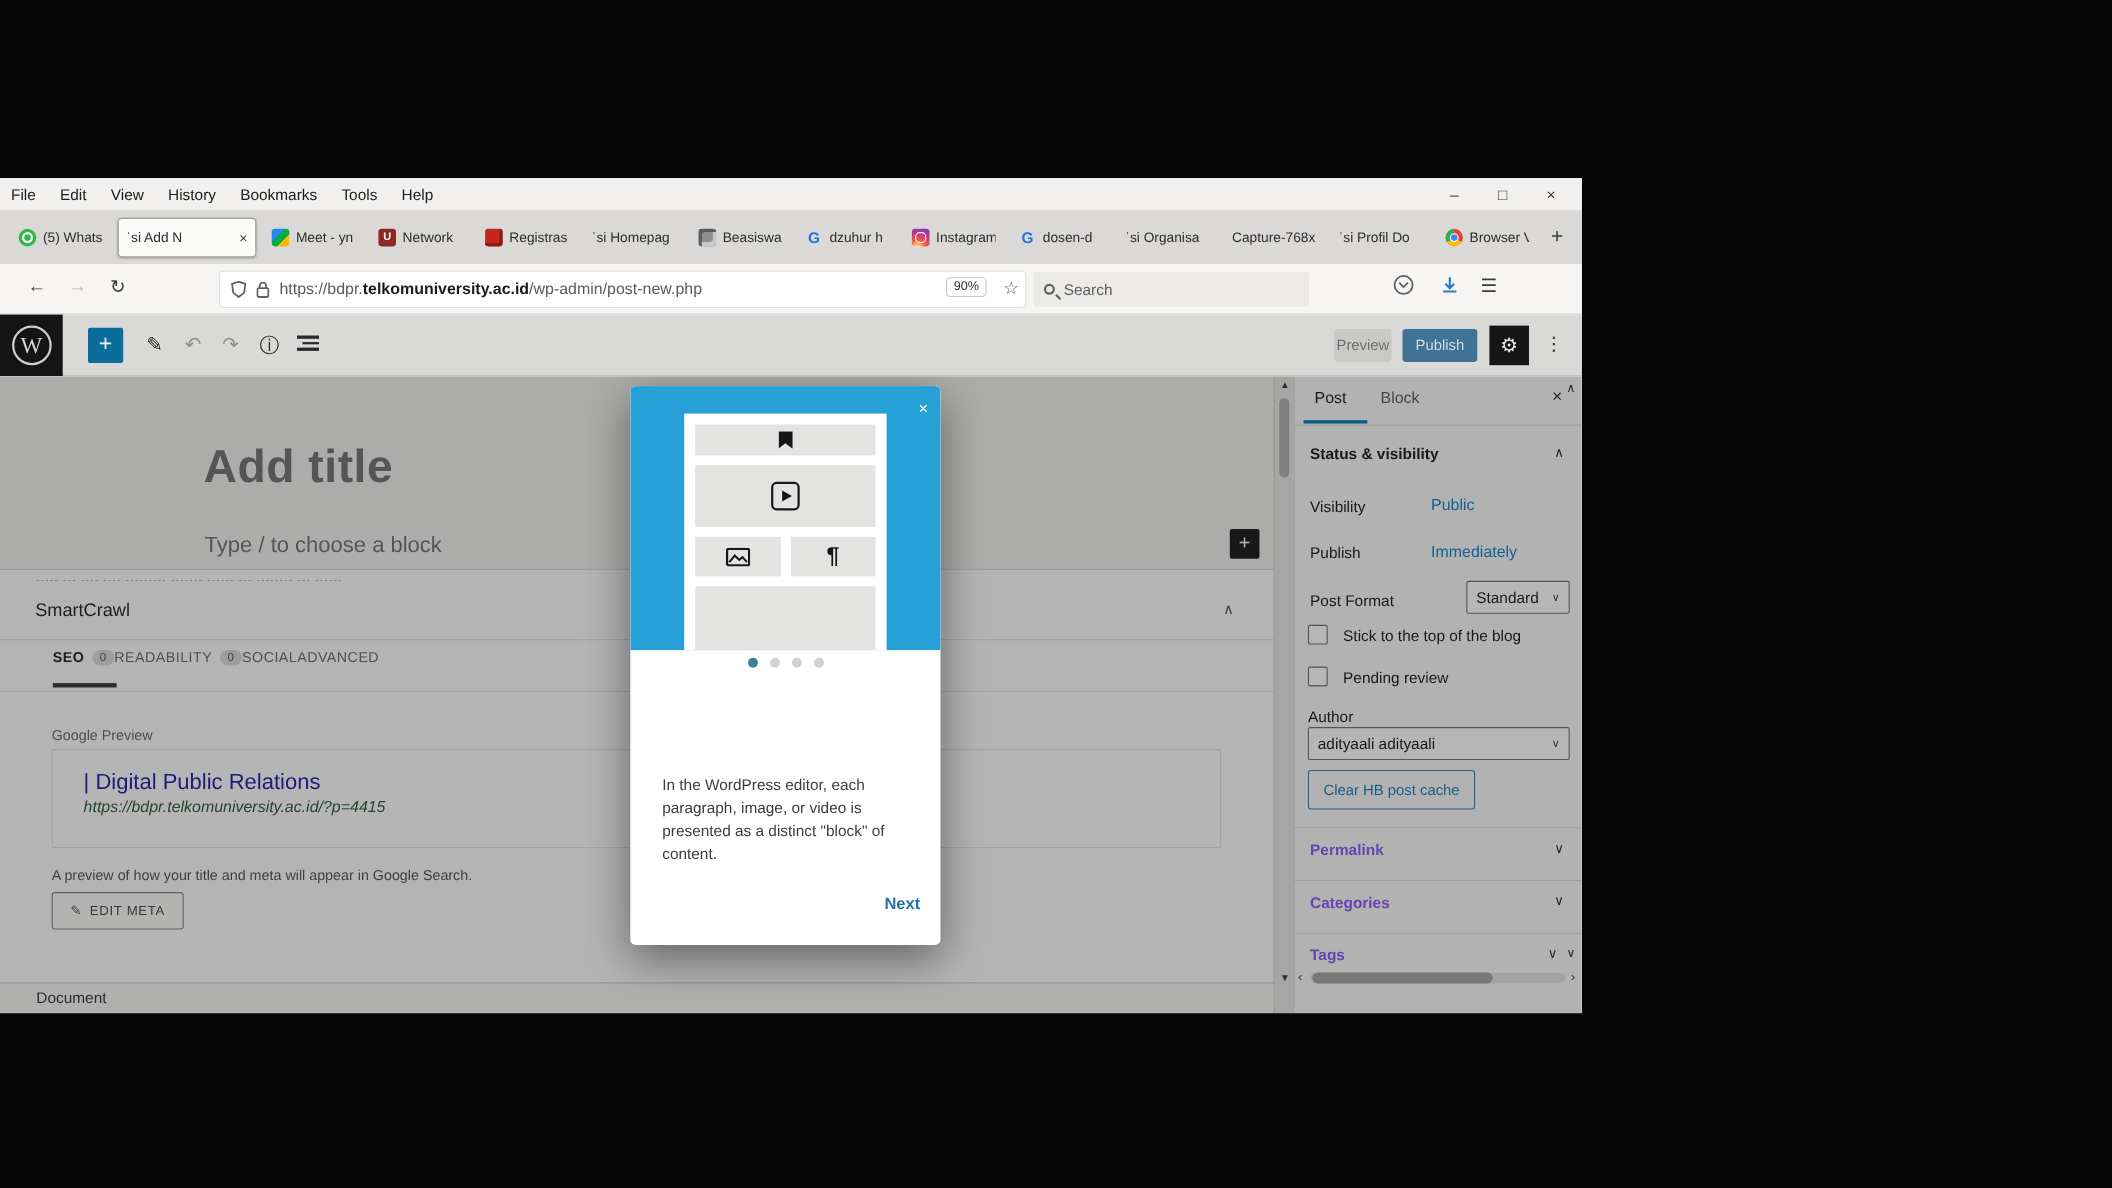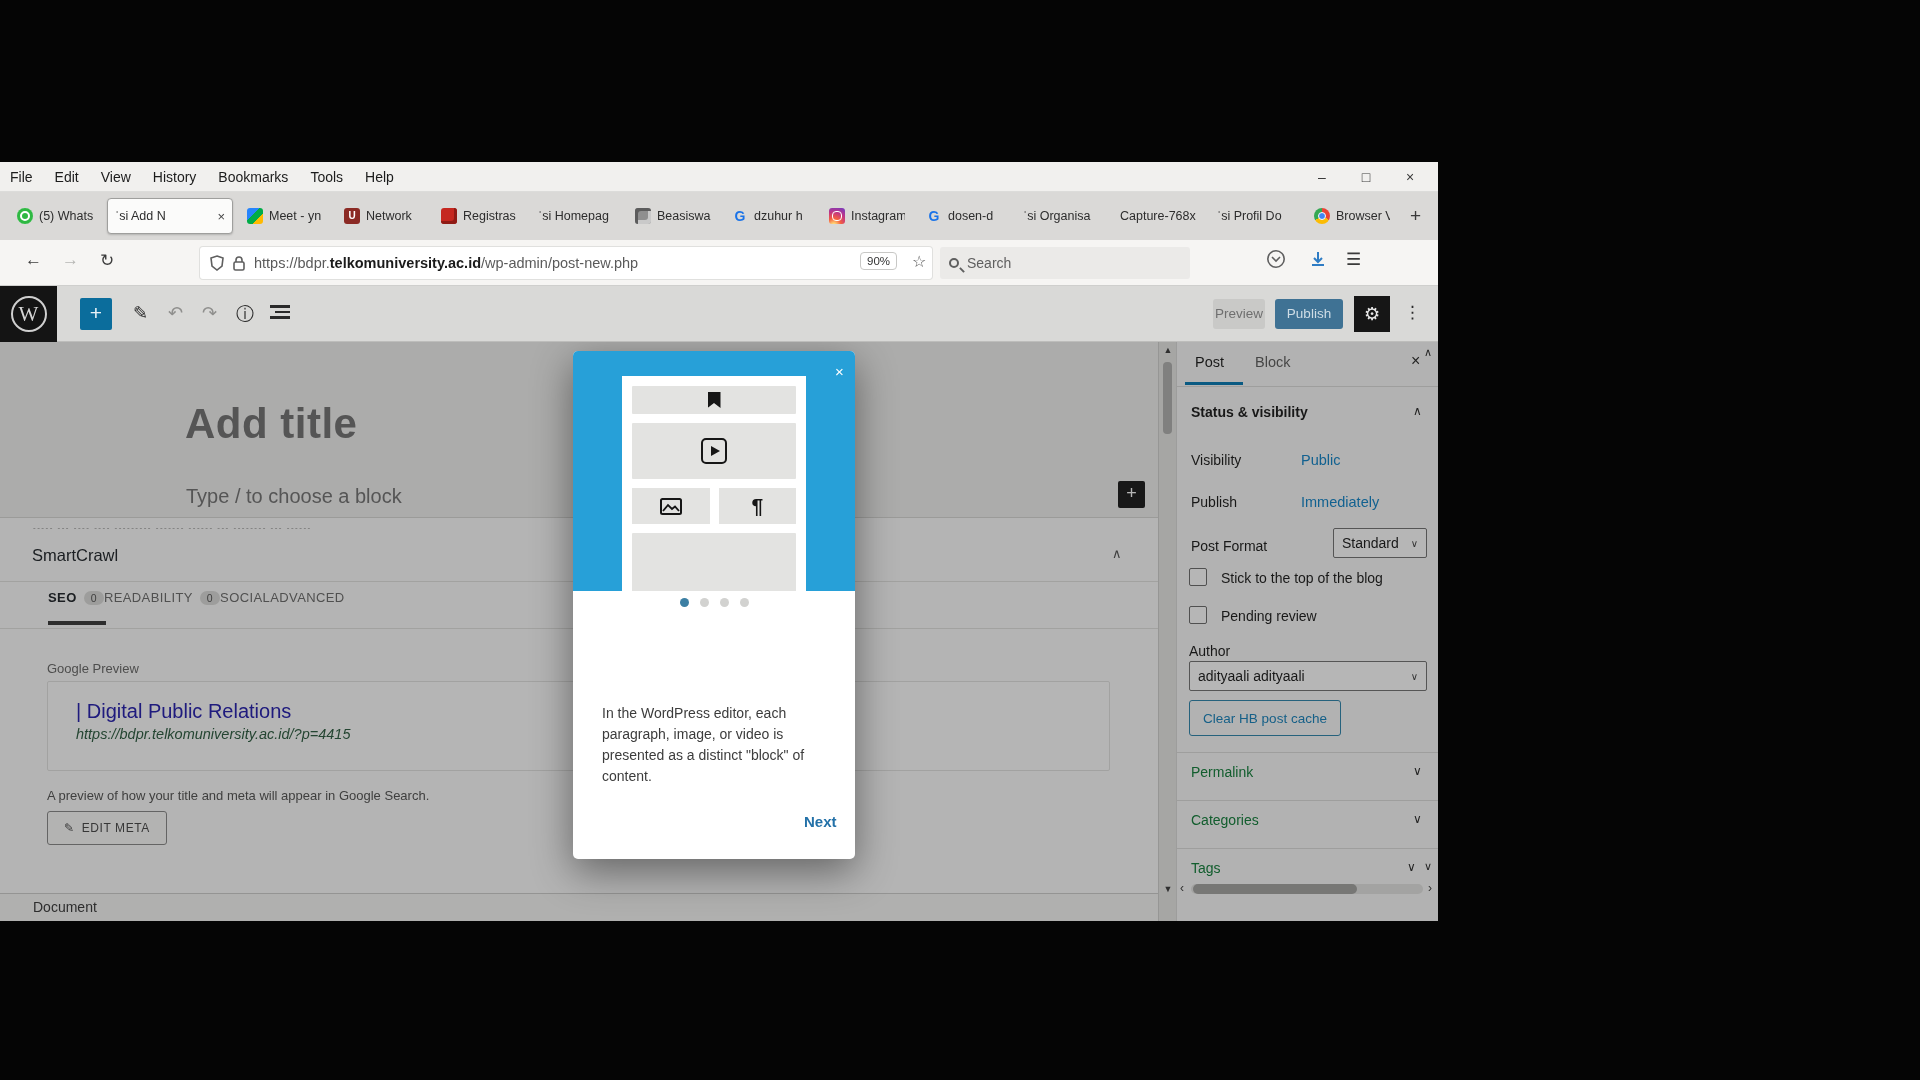--- a/index.html
+++ b/index.html
@@ -130,21 +130,21 @@
   .sb-chev { position:absolute; left:236px; font-size:12px; color:#2e2e2e; }
   #sb-status-title { left:14px; top:62px; font-size:14px; font-weight:bold; color:#1e1e1e; }
   .sb-value { position:absolute; left:124px; color:#1586c9; font-size:14.5px; }
   #pf-select, #author-select { position:absolute; background:#fff; border:1px solid #757575; border-radius:2px;
       font-size:14px; color:#1e1e1e; display:flex; align-items:center; padding:0 8px; justify-content:space-between; }
   .cbx { position:absolute; left:12px; width:18px; height:18px; background:#fff; border:1.5px solid #6d6d6d; border-radius:2px; }
   #clear-cache-btn { position:absolute; left:12px; top:358px; width:152px; height:36px; border:1.5px solid #3287ae;
       border-radius:3px; color:#1b84bd; font-size:13.5px; display:flex; align-items:center; justify-content:center;
       background:transparent; }
   .sb-divider { position:absolute; left:0; width:262px; height:1px; background:#dddddb; }
-  .sb-section-label { position:absolute; left:14px; font-size:14px; font-weight:normal; color:#15803d; }
+  .sb-section-label { position:absolute; left:14px; font-size:14px; font-weight:bold; color:#8b5cf6; }
   #sb-hscroll { position:absolute; left:0; top:539px; width:262px; height:16px; }
   #sb-hscroll .harr { position:absolute; font-size:12px; color:#3e3e3e; top:0; }
   #sb-hscroll .track { position:absolute; left:14px; top:3px; width:232px; height:10px; background:#e4e4e2; border-radius:5px; }
   #sb-hscroll .hthumb { position:absolute; left:16px; top:3px; width:164px; height:10px; background:#a5a5a3; border-radius:5px; }
   .edge-arr { position:absolute; left:247px; font-size:11px; color:#2e2e2e; }
 
   
   #dim-overlay { left:0; top:0; width:1438px; height:579px; background:rgba(12,12,12,0.30); z-index:5; }
 
   

